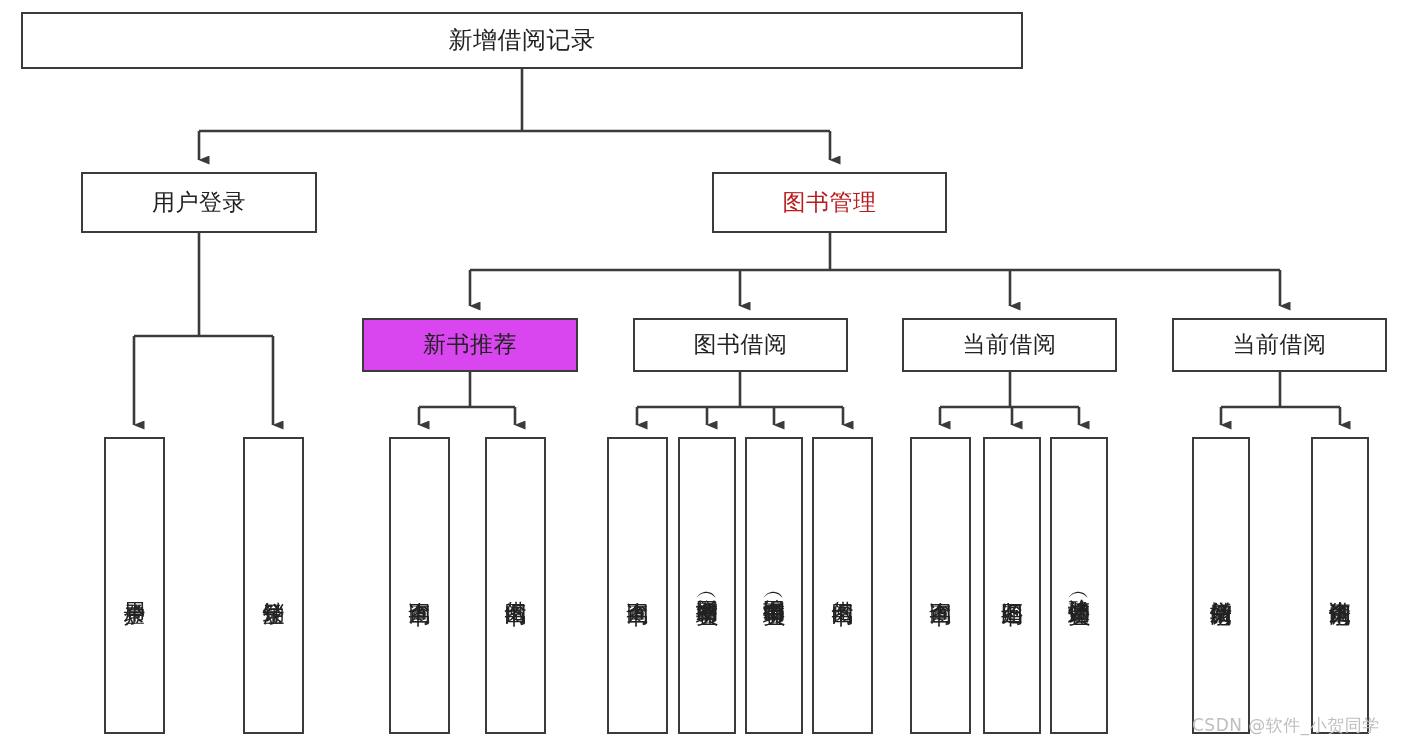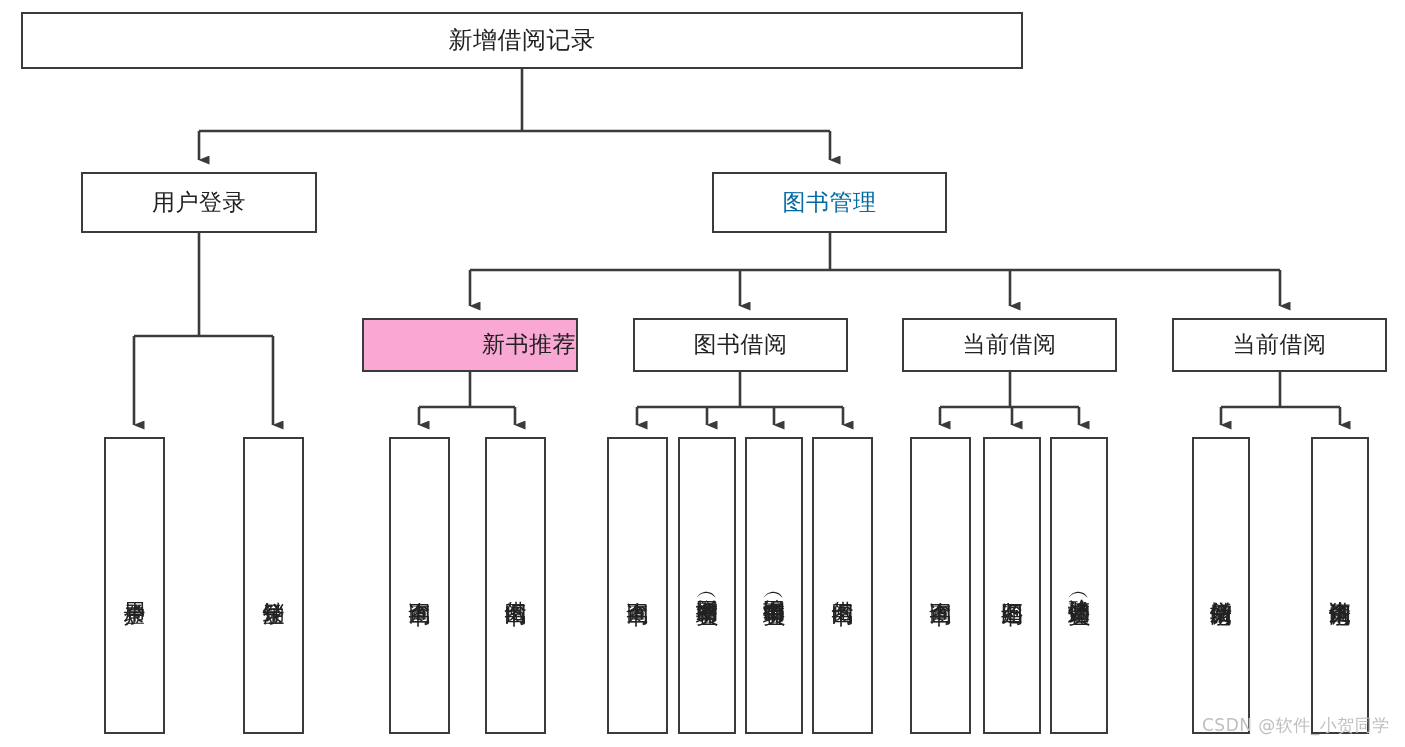--- a/index.html
+++ b/index.html
@@ -56,21 +56,20 @@
     letter-spacing: 1px;
     white-space: nowrap;
     color: #222222;
   }
   .watermark {
     position: absolute;
     font-size: 17px;
     color: #bfbfbf;
     white-space: nowrap;
     letter-spacing: 0.5px;
-    padding-left: 10px;
   }
 </style>
 </head>
 <body>
 
 <div id="diagram-root">
 
   <svg id="diagram-svg" viewBox="0 0 1405 747">
     <defs>
       <marker id="arrowhead" markerWidth="9" markerHeight="11" refX="4.5" refY="10.5" orient="auto" markerUnits="userSpaceOnUse">
@@ -121,25 +120,25 @@
     </g>
   </svg>
 
   <div class="node horiz root" style="left: 21px; top: 12px; width: 1002px; height: 57px; border-color: rgb(59, 59, 59); background: rgb(255, 255, 255); color: rgb(34, 34, 34);">
     <span>新增借阅记录</span>
   </div>
 
   <div class="node horiz" style="left: 81px; top: 172px; width: 236px; height: 61px; border-color: rgb(59, 59, 59); background: rgb(255, 255, 255); color: rgb(34, 34, 34);">
     <span>用户登录</span>
   </div>
-  <div class="node horiz" style="left: 712px; top: 172px; width: 235px; height: 61px; border-color: rgb(59, 59, 59); background: rgb(255, 255, 255); color: #0369a1;">
+  <div class="node horiz" style="left: 712px; top: 172px; width: 235px; height: 61px; border-color: rgb(59, 59, 59); background: rgb(255, 255, 255); color: #b91c1c;">
     <span>图书管理</span>
   </div>
 
-  <div class="node horiz" style="left: 362px; top: 318px; width: 216px; height: 54px; border-color: rgb(59, 59, 59); background: #f9a8d4; color: rgb(34, 34, 34); justify-content: flex-end;">
+  <div class="node horiz" style="left: 362px; top: 318px; width: 216px; height: 54px; border-color: rgb(59, 59, 59); background: #d946ef; color: rgb(34, 34, 34);">
     <span>新书推荐</span>
   </div>
   <div class="node horiz" style="left: 633px; top: 318px; width: 215px; height: 54px; border-color: rgb(59, 59, 59); background: rgb(255, 255, 255); color: rgb(34, 34, 34);">
     <span>图书借阅</span>
   </div>
   <div class="node horiz" style="left: 902px; top: 318px; width: 215px; height: 54px; border-color: rgb(59, 59, 59); background: rgb(255, 255, 255); color: rgb(34, 34, 34); text-align: center;">
     <span>当前借阅</span>
   </div>
   <div class="node horiz" style="left: 1172px; top: 318px; width: 215px; height: 54px; border-color: rgb(59, 59, 59); background: rgb(255, 255, 255); color: rgb(34, 34, 34);">
     <span>当前借阅</span>

